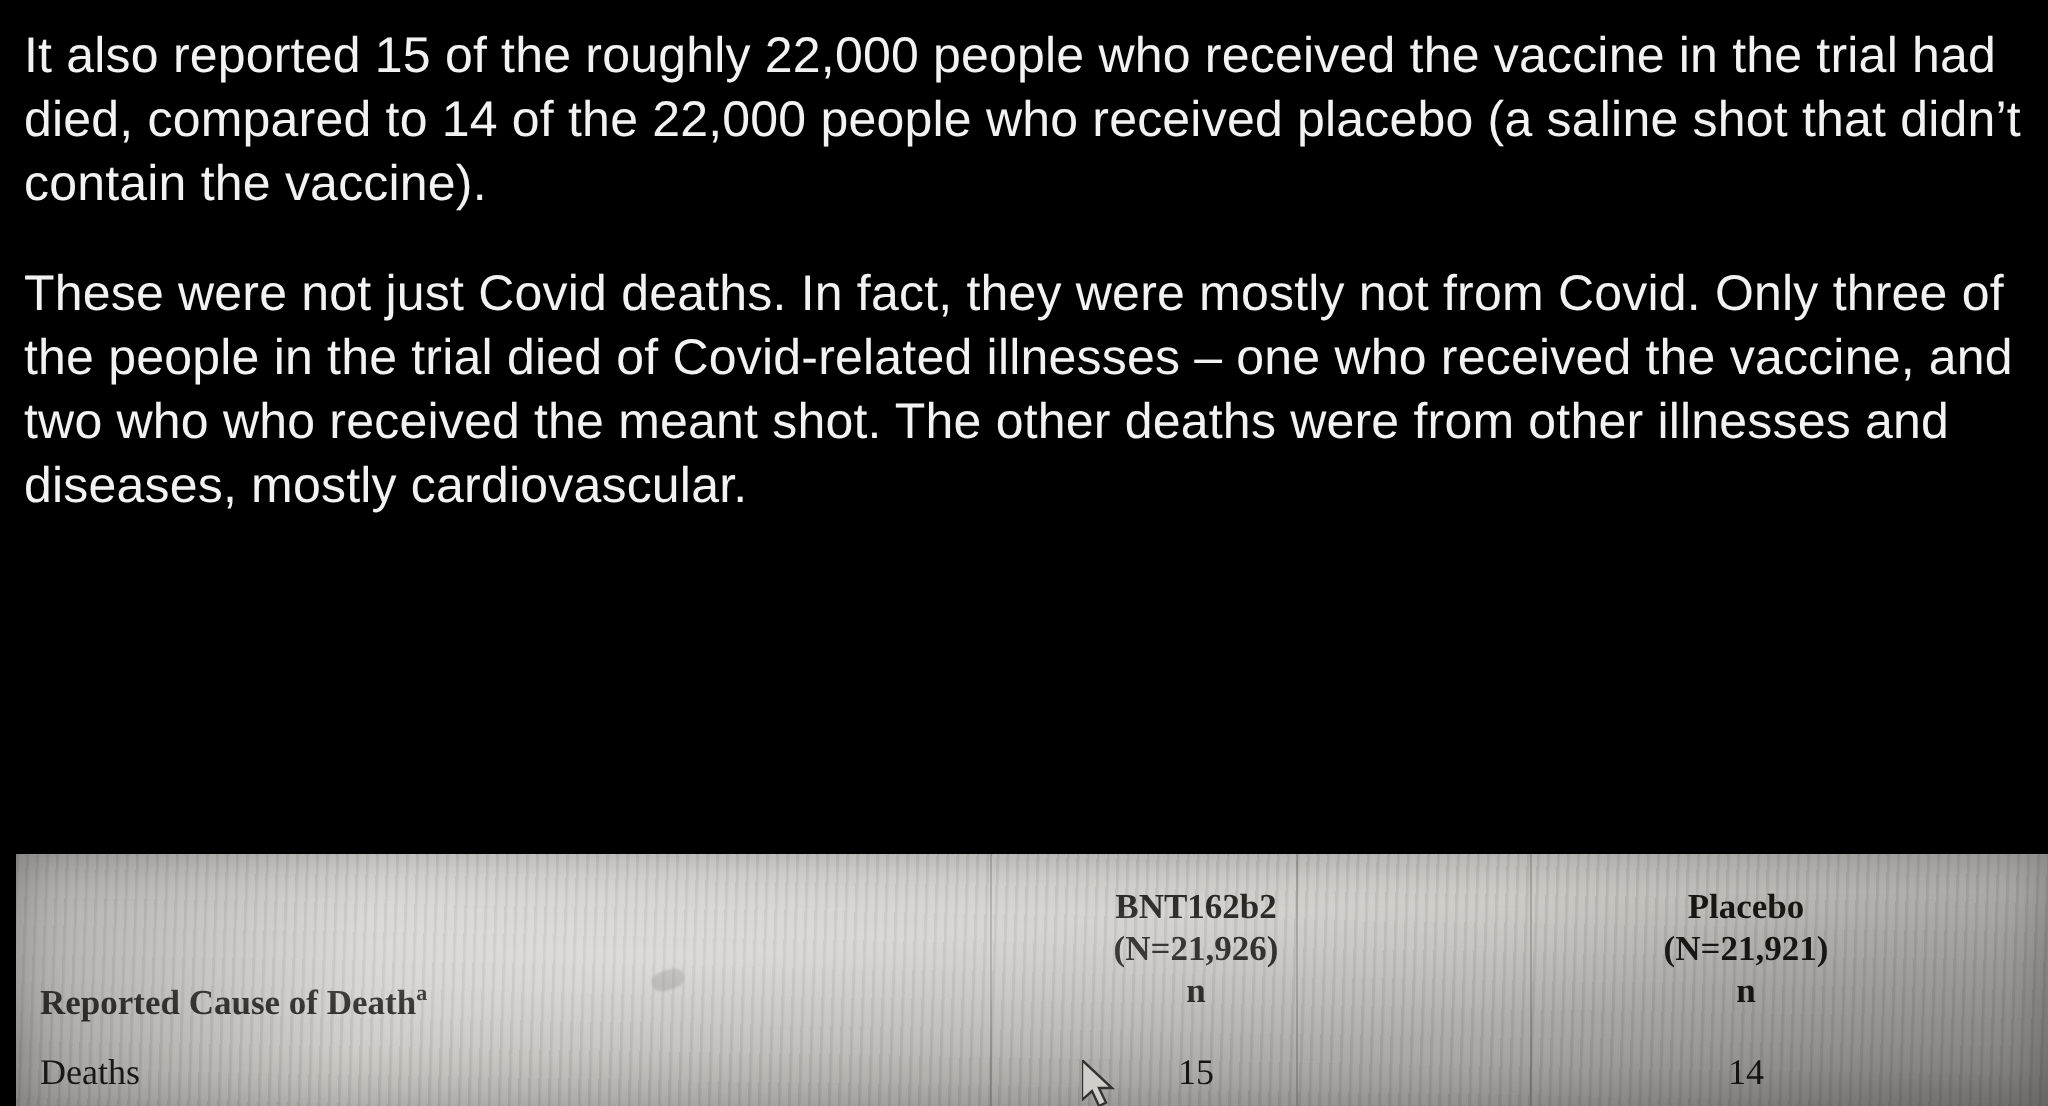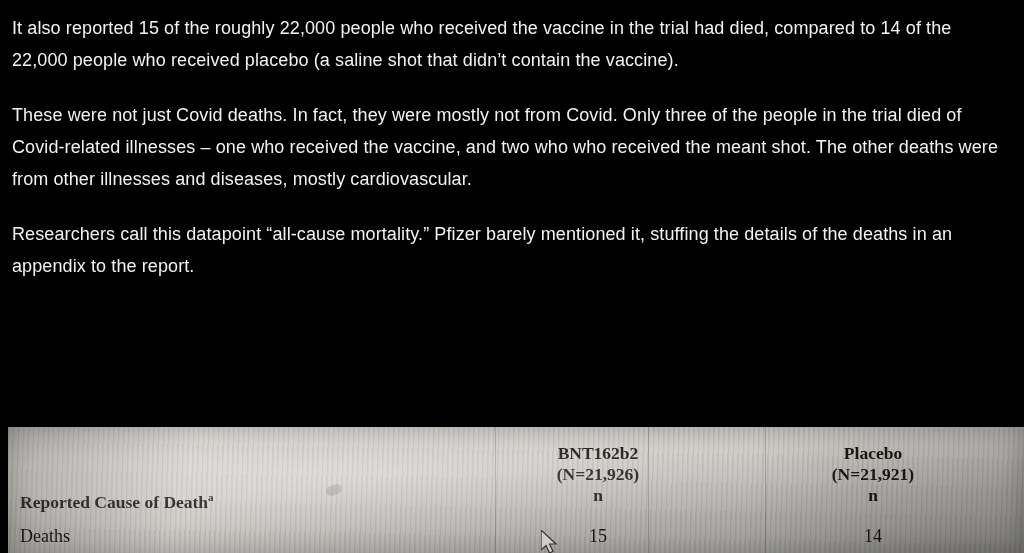--- a/index.html
+++ b/index.html
@@ -19,21 +19,21 @@
     height: 553px;
     background: #000000;
     overflow: hidden;
   }
   .article {
     padding: 12px 12px 0 12px;
     box-sizing: border-box;
   }
   .para {
     color: #f2f2f2;
-    font-size: 18px;
+    font-size: 25px;
     line-height: 32px;
     margin: 0 0 23px 0;
     letter-spacing: 0.1px;
     font-weight: 400;
   }
   .para:last-child {
     margin-bottom: 0;
   }
 
   
@@ -157,21 +157,20 @@
   }
 </style>
 </head>
 <body>
 
 <div class="page">
 
   <div class="article">
     <p class="para">It also reported 15 of the roughly 22,000 people who received the vaccine in the trial had died, compared to 14 of the 22,000 people who received placebo (a saline shot that didn’t contain the vaccine).</p>
     <p class="para">These were not just Covid deaths. In fact, they were mostly not from Covid. Only three of the people in the trial died of Covid-related illnesses – one who received the vaccine, and two who who received the meant shot. The other deaths were from other illnesses and diseases, mostly cardiovascular.</p>
-    <p class="para">Researchers call this datapoint “all-cause mortality.” Pfizer barely mentioned it, stuffing the details of the deaths in an appendix to the report.</p>
   </div>
 
   <div class="doc-photo">
     <div class="doc-inner">
 
       <div class="rule r1"></div>
       <div class="rule r2"></div>
       <div class="rule r3"></div>
       <div class="smudge"></div>
 

